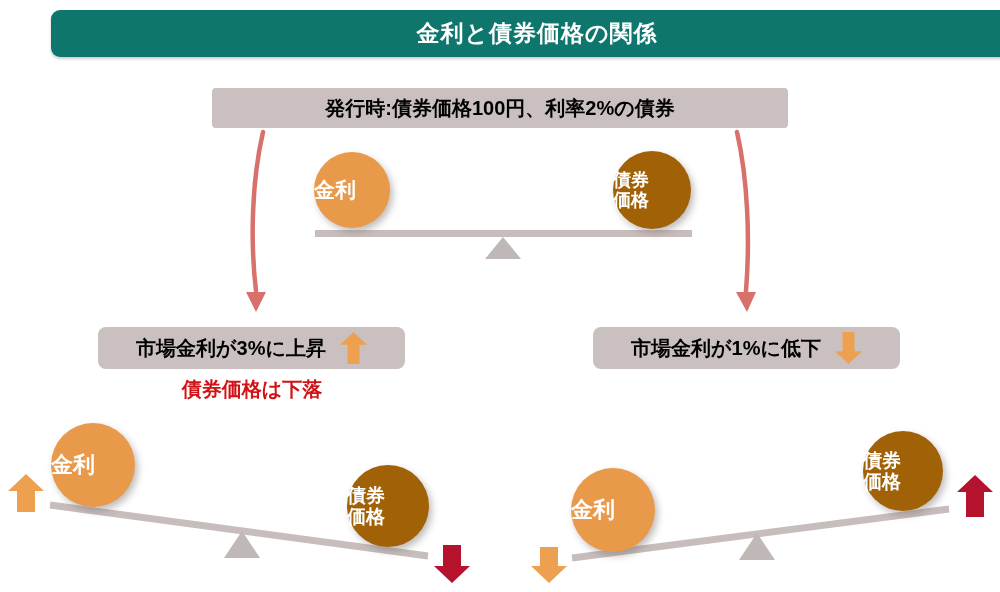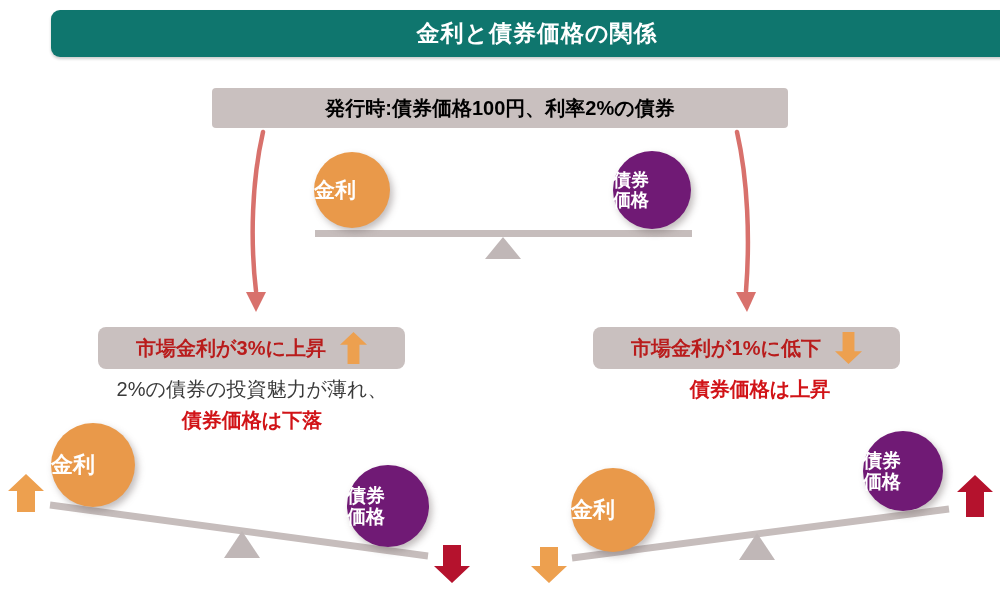--- a/index.html
+++ b/index.html
@@ -25,33 +25,33 @@
 
   .overlay { position:absolute; left:0; top:0; width:1000px; height:592px; }
 
   .circle {
     position:absolute; border-radius:50%;
     display:flex; flex-direction:column; align-items:flex-start; justify-content:center;
     color:#ffffff; font-weight:bold; text-align:center; line-height:1.12;
     box-shadow:3px 4px 7px rgba(120,108,108,0.45);
   }
   .circle.orange { background:#e9994a; }
-  .circle.crimson { background:#701a75; }
+  .circle.crimson { background:#a16207; }
   .c-top-interest { left:314px; top:152px; width:76px; height:76px; font-size:21px; }
   .c-top-bond     { left:613px; top:151px; width:78px; height:78px; font-size:18px; }
   .c-bl-interest  { left:51px;  top:423px; width:84px; height:84px; font-size:22px; }
   .c-bl-bond      { left:347px; top:465px; width:82px; height:82px; font-size:19px; }
   .c-br-interest  { left:571px; top:468px; width:84px; height:84px; font-size:22px; }
   .c-br-bond      { left:863px; top:431px; width:80px; height:80px; font-size:19px; }
 
   .cond-box {
     position:absolute; top:327px; width:307px; height:42px;
     background:#c9c0bf; border-radius:8px;
     display:flex; align-items:center; justify-content:center;
-    color:#b91c1c; font-size:20px; font-weight:bold;
+    color:#000000; font-size:20px; font-weight:bold;
   }
   .cond-box.left  { left:98px; }
   .cond-box.right { left:593px; }
   .cond-box svg { margin-left:14px; }
 
   .desc-block {
     position:absolute; top:374px; width:380px;
     text-align:center; font-size:20px; color:#3a3a3a; line-height:31px;
   }
   .desc-block.left  { left:62px; }
@@ -96,32 +96,30 @@
     <span>価格</span>
   </div>
 
   <div class="cond-box left">
     <span>市場金利が3%に上昇</span>
     <svg width="27" height="32" viewBox="0 0 34 40">
       <path d="M17 0 L34 16 L24.5 16 L24.5 40 L9.5 40 L9.5 16 L0 16 Z" fill="#eda04f"></path>
     </svg>
   </div>
   <div class="desc-block left">
-    <div>2%の債券の投資魅力が薄れ、</div>
     <div class="desc-result">債券価格は下落</div>
   </div>
 
   <div class="cond-box right">
     <span>市場金利が1%に低下</span>
     <svg width="27" height="32" viewBox="0 0 34 40">
       <path d="M17 40 L34 24 L24.5 24 L24.5 0 L9.5 0 L9.5 24 L0 24 Z" fill="#eda04f"></path>
     </svg>
   </div>
   <div class="desc-block right">
-    <div class="desc-result">債券価格は上昇</div>
   </div>
 
   <div class="circle orange c-bl-interest">
     <span>金利</span>
   </div>
   <div class="circle crimson c-bl-bond">
     <span>債券</span>
     <span>価格</span>
   </div>
 

